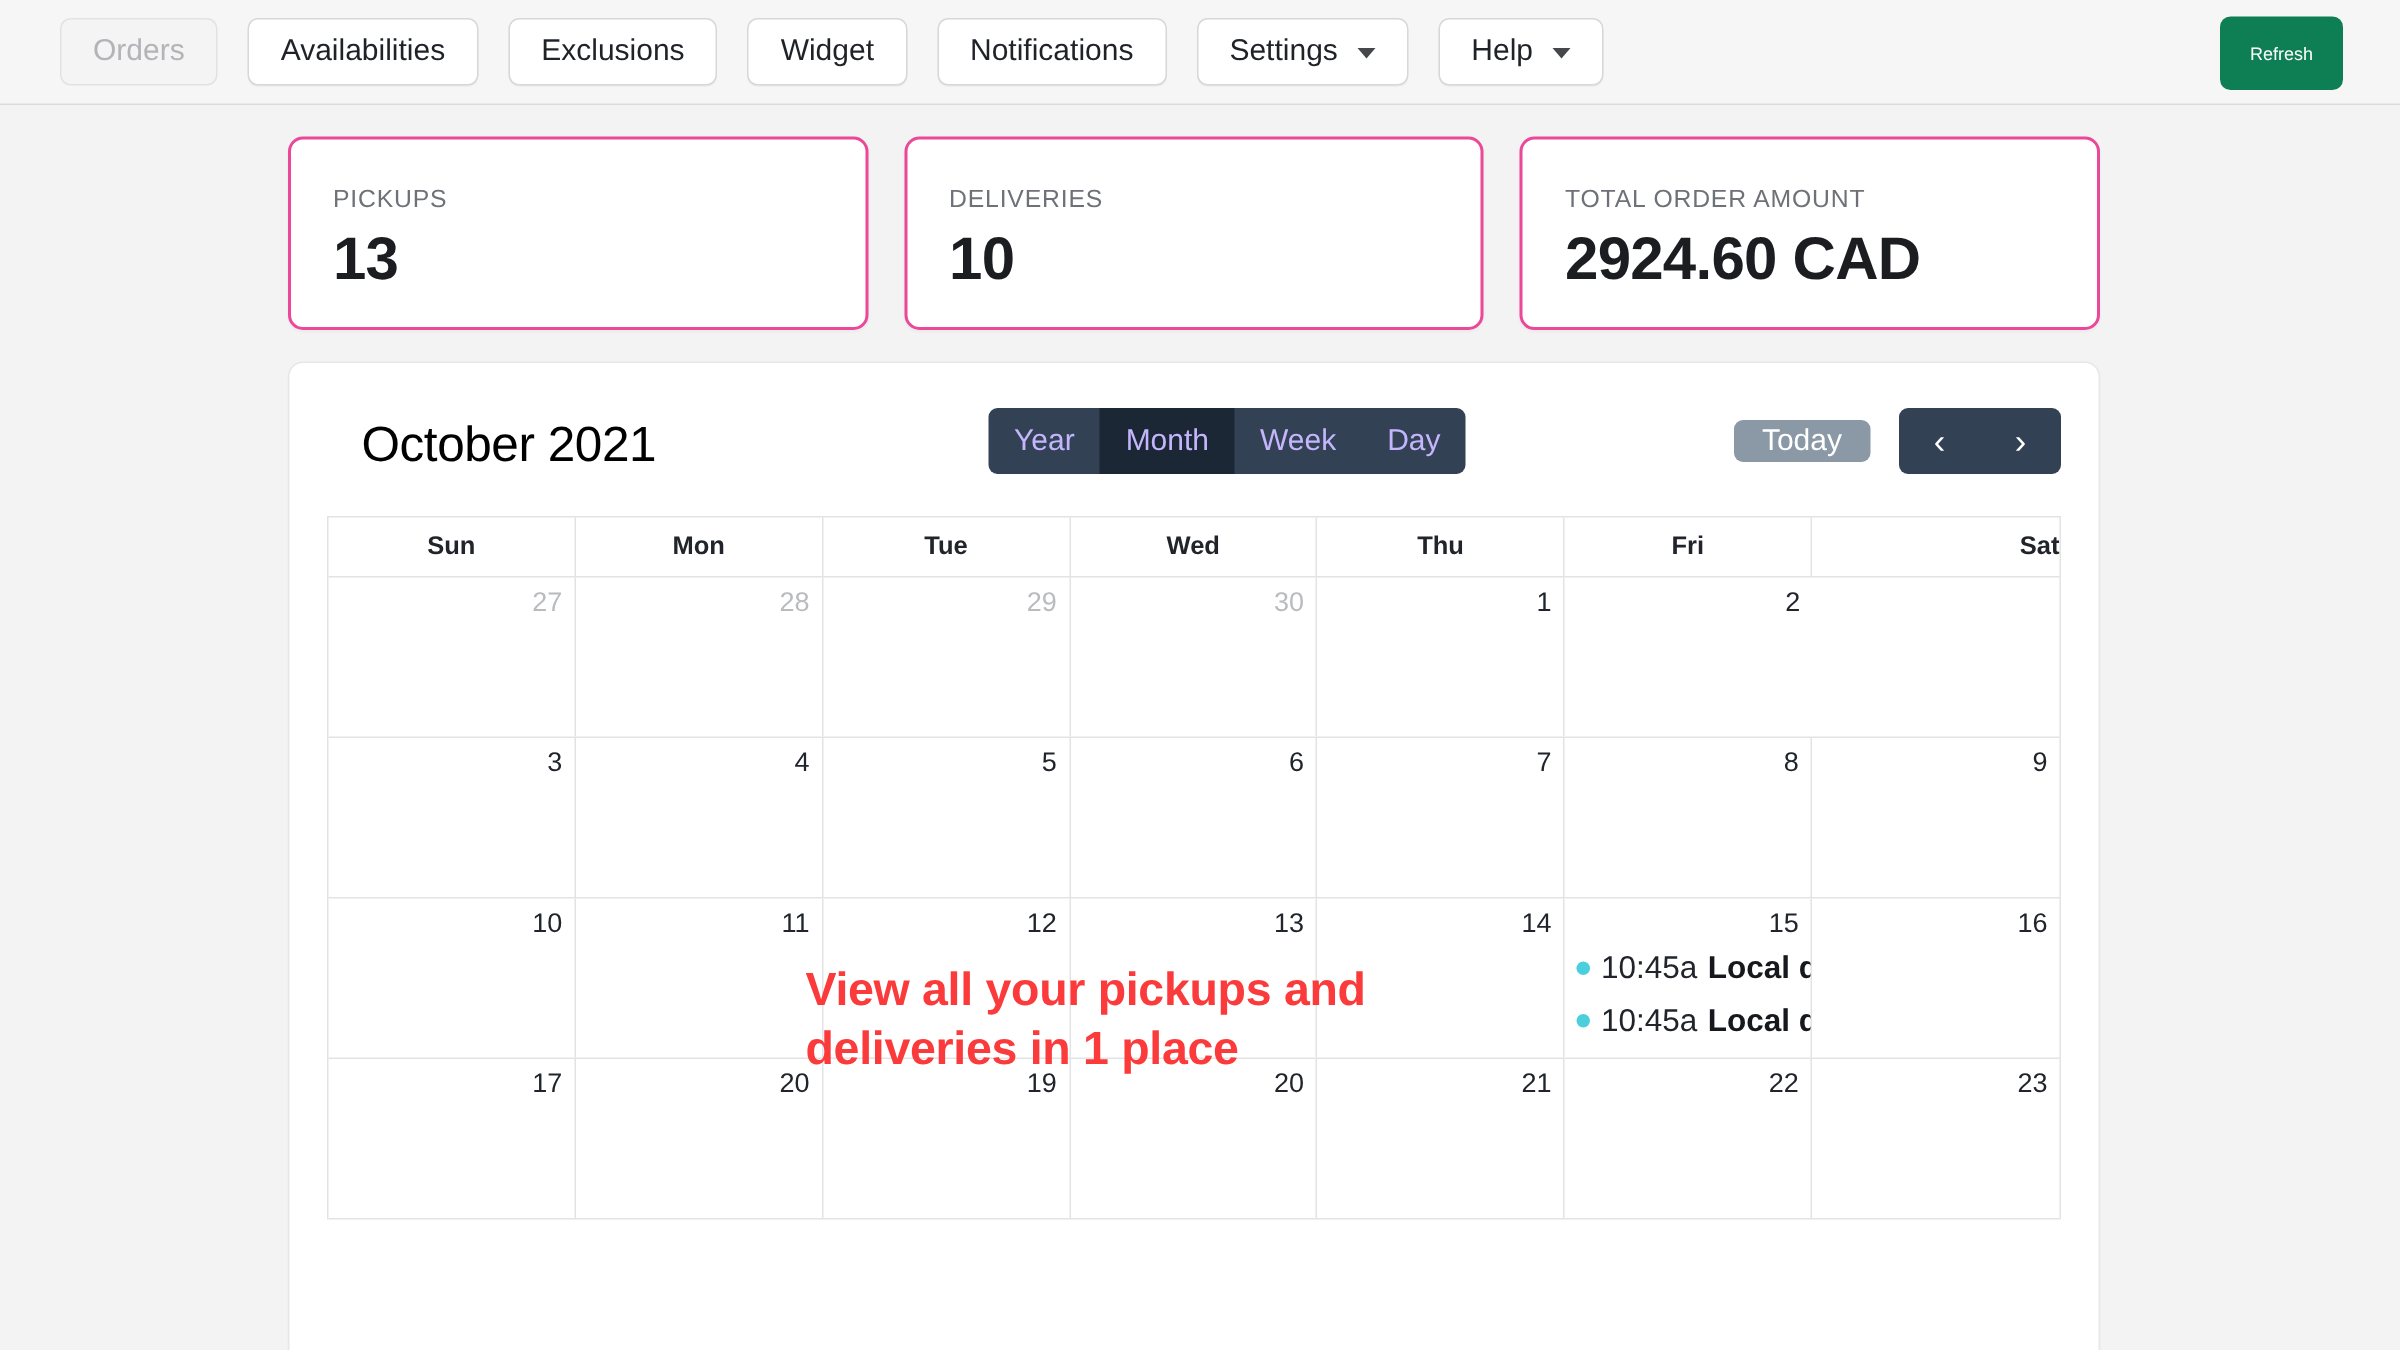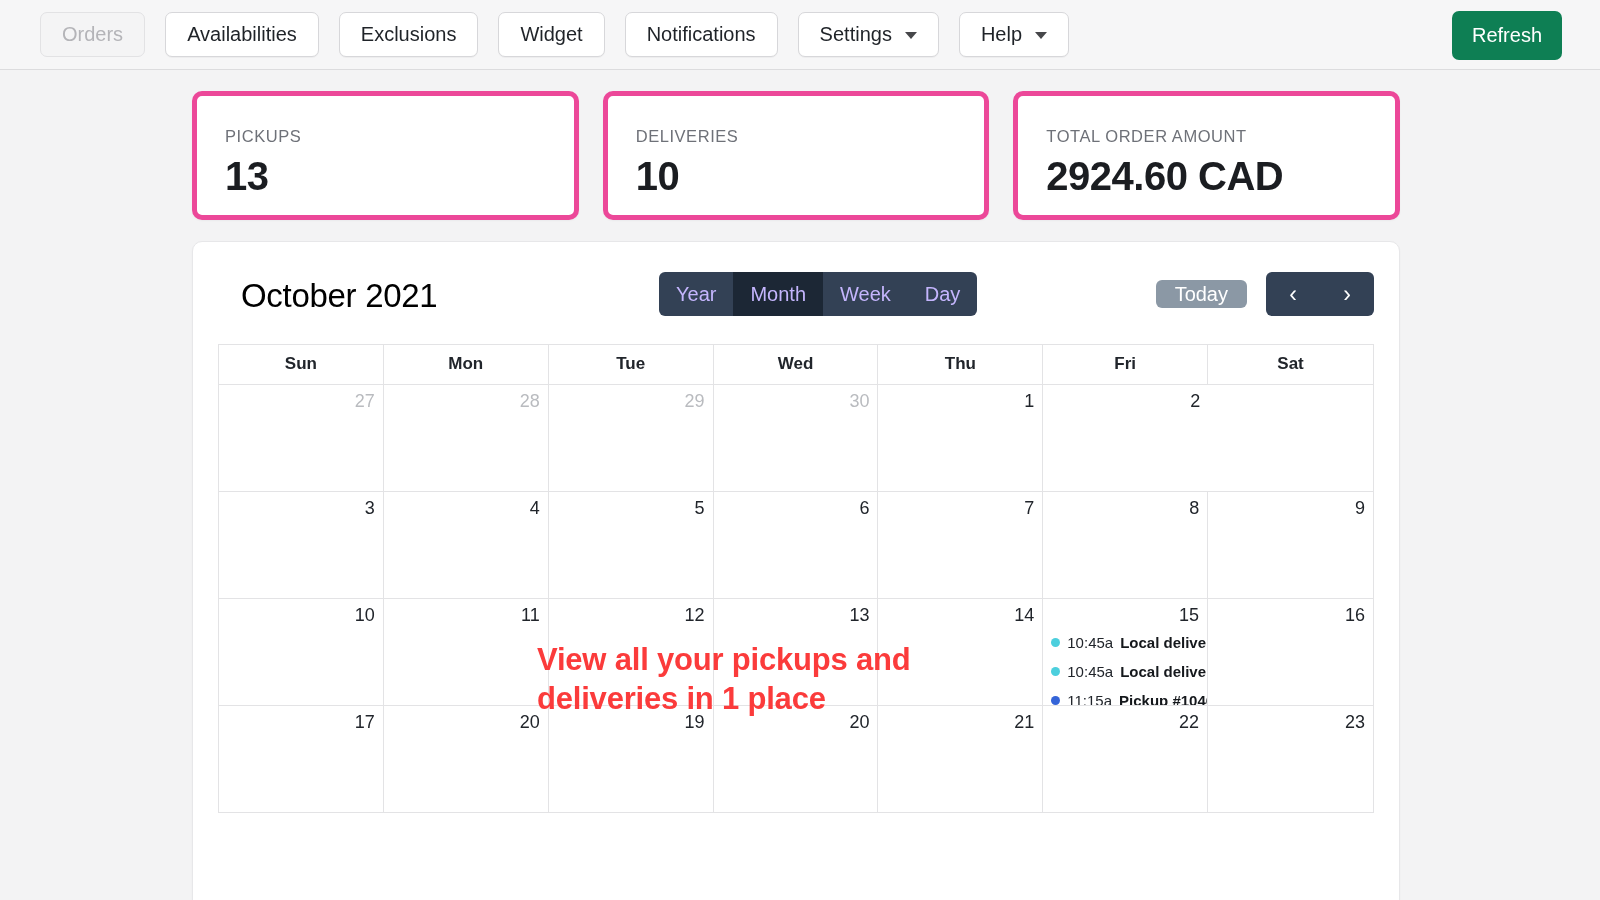--- a/index.html
+++ b/index.html
@@ -72,39 +72,39 @@
   .refresh-btn {
     position: absolute;
     right: 38px;
     top: 11px;
     height: 49px;
     padding: 0 20px;
     background: #0e7f54;
     border: none;
     border-radius: 7px;
     color: #ffffff;
-    font-size: 20px;
+    font-size: 12px;
     font-family: "Liberation Sans", sans-serif;
     cursor: pointer;
     display: flex;
     align-items: center;
   }
 
   
   .stats-row {
     display: flex;
     gap: 24px;
     padding: 21px 200px 0 192px;
   }
 
   .stat-card {
     flex: 1;
     height: 129px;
     background: #ffffff;
-    border: 5px solid #ec4899;
+    border: 2px solid #ec4899;
     border-radius: 10px;
     padding: 31px 28px 0 28px;
     box-shadow: 0 1px 2px rgba(16,24,40,0.04);
   }
 
   .stat-label {
     font-size: 16.5px;
     letter-spacing: 0.55px;
     color: #6e7178;
     text-transform: uppercase;
@@ -229,21 +229,21 @@
   }
 
   .dow-cell {
     text-align: center;
     font-size: 17px;
     font-weight: 700;
     color: #21252b;
     padding: 9px 0 10px 0;
     border-right: 1px solid #e3e3e5;
   }
-  .dow-cell:last-child { border-right: none; }
+  .dow-cell:last-child { border-right: none; text-align: right; }
 
   .week-row {
     display: grid;
     grid-template-columns: repeat(7, 1fr);
     border-bottom: 1px solid #e3e3e5;
     height: 107px;
   }
 
   .day-cell {
     border-right: 1px solid #e3e3e5;
@@ -262,21 +262,21 @@
   .day-cell.other-month .day-num { color: #b9bbbf; }
 
   .events {
     margin-top: 8px;
   }
 
   .event {
     display: flex;
     align-items: center;
     gap: 7px;
-    font-size: 15px;
+    font-size: 21px;
     line-height: 1;
     margin-bottom: 14px;
     white-space: nowrap;
     cursor: pointer;
     color: #21252b;
   }
 
   .event-dot {
     width: 9px;
     height: 9px;

